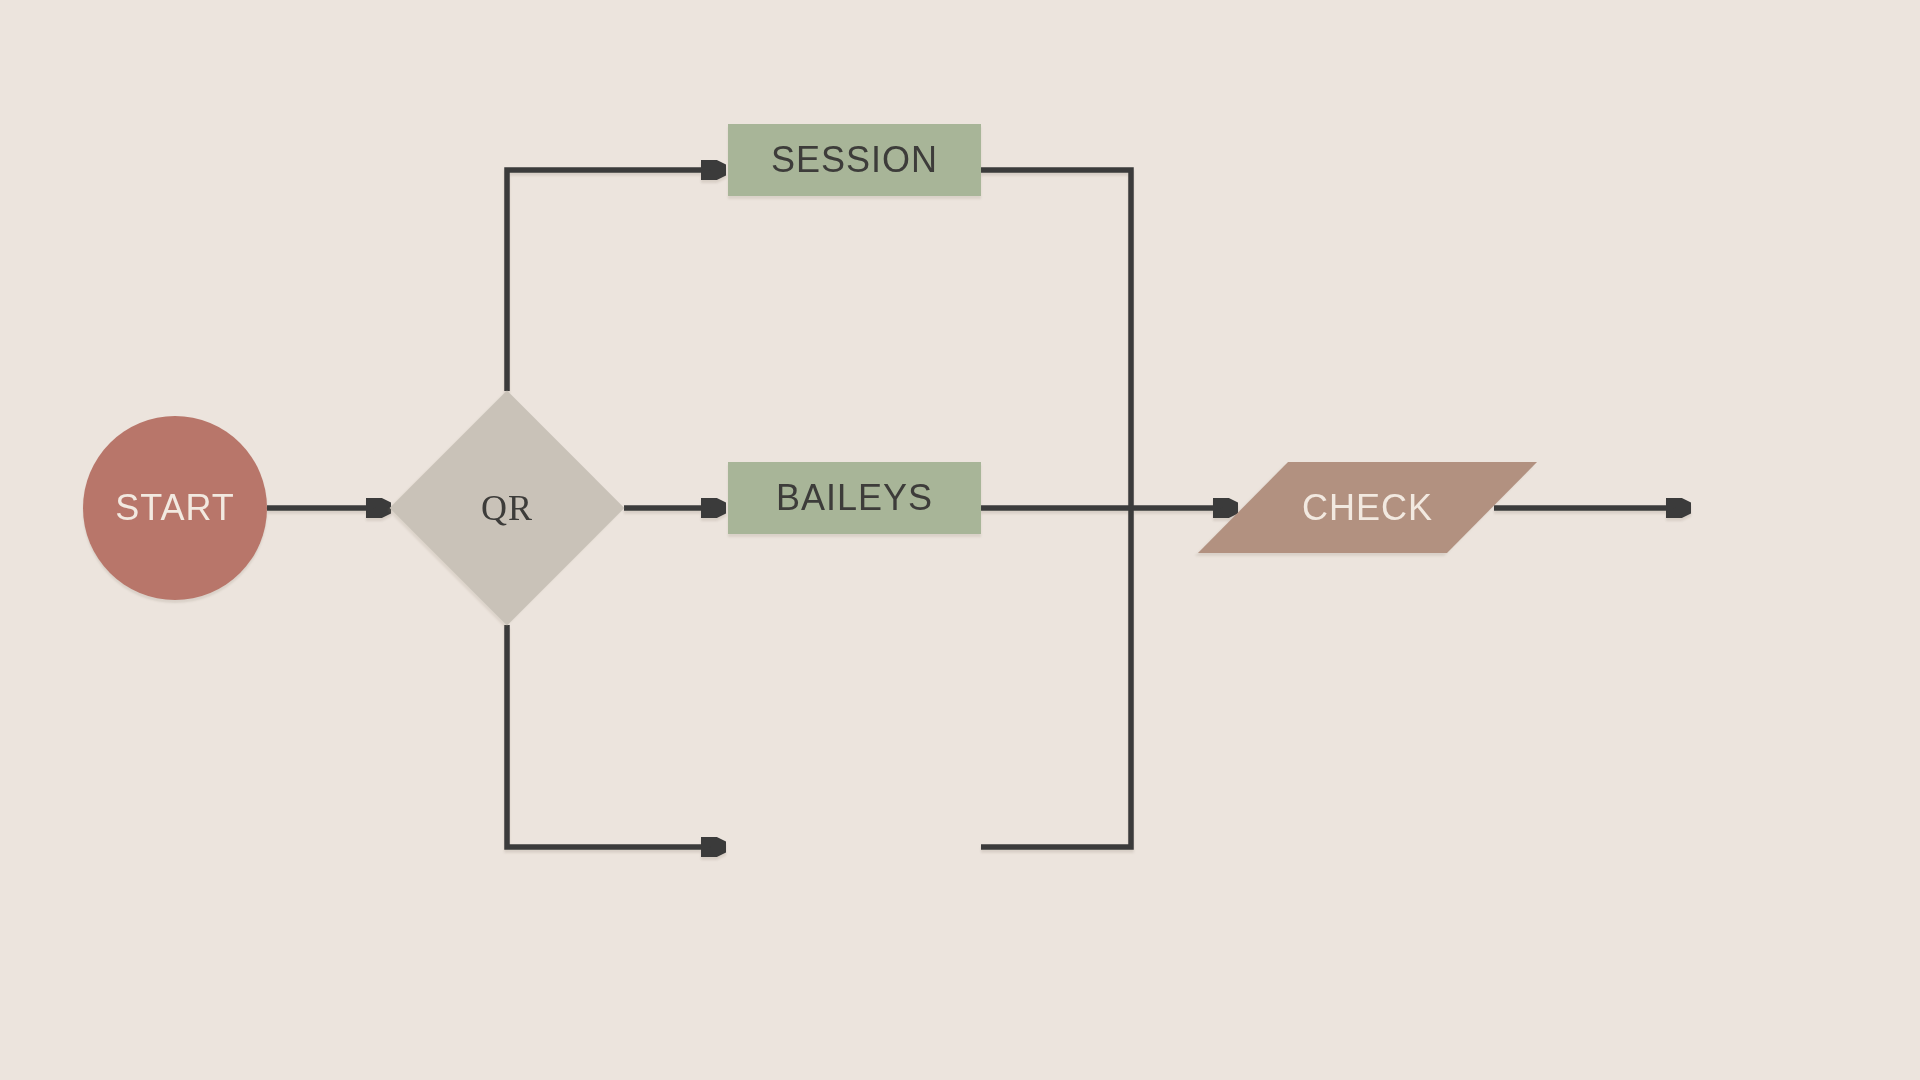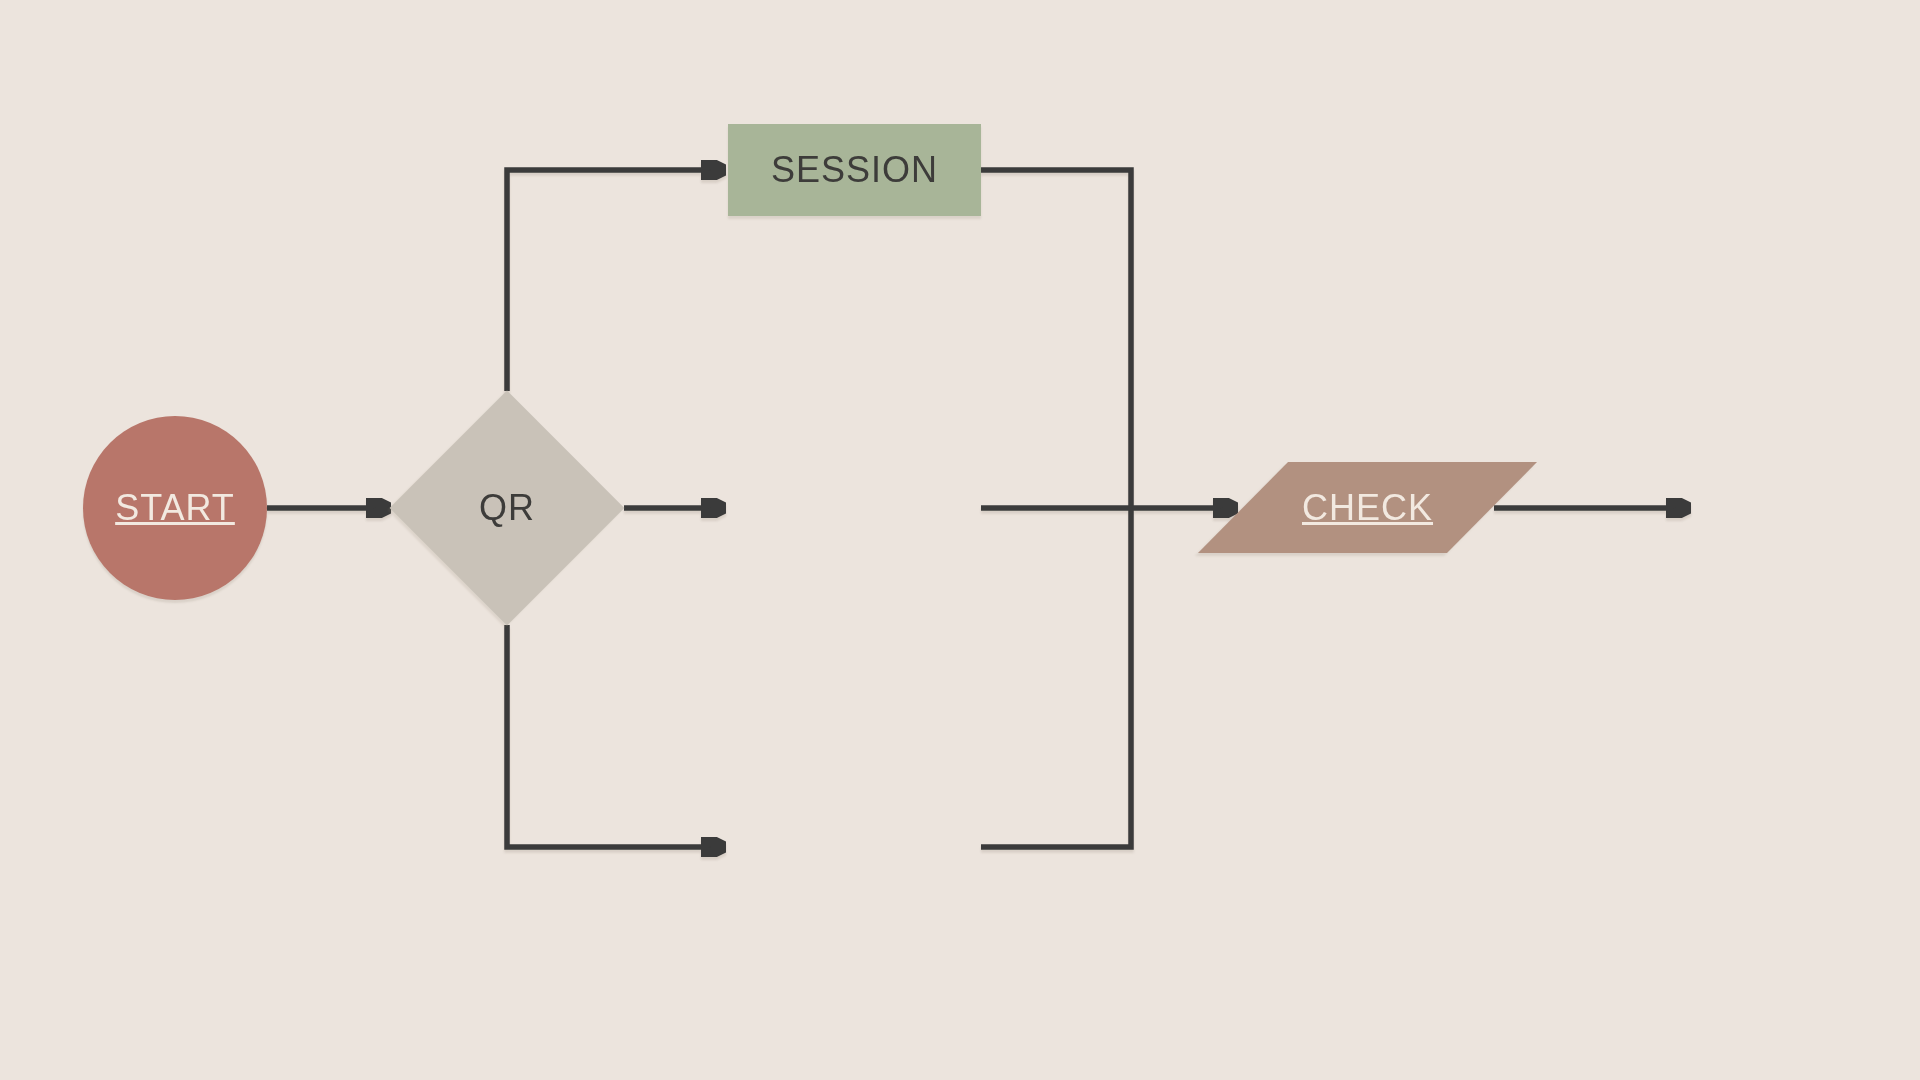--- a/index.html
+++ b/index.html
@@ -27,46 +27,46 @@
     display: flex;
     align-items: center;
     justify-content: center;
   }
   .node-label {
     font-size: 36px;
     letter-spacing: 1px;
     white-space: nowrap;
     user-select: none;
   }
-  .label-light { color: #F2E9E0; text-decoration: underline; }
+  .label-light { color: #F2E9E0; }
   .label-dark  { color: #3D3C3A; }
   .circle {
     border-radius: 50%;
     background: #B8766A;
     box-shadow: 0 3px 2px rgba(139,125,110,0.18);
   }
   #node-start    { left: 83px;   top: 416px; width: 184px; height: 184px; }
   #node-response { left: 1692px; top: 418px; width: 180px; height: 180px; }
   #node-response .node-label { font-size: 28px; letter-spacing: 0.5px; }
 
   .diamond-wrap { left: 424px; top: 425px; width: 166px; height: 166px; }
   .diamond-shape {
     position: absolute;
     left: 0; top: 0;
     width: 166px; height: 166px;
     background: #C9C2B8;
     transform: rotate(45deg);
     box-shadow: 0 3px 2px rgba(139,125,110,0.15);
   }
-  .diamond-wrap .node-label { position: relative; }
+  .diamond-wrap .node-label { position: relative; font-family: Liberation Serif, serif; }
 
   .rect-box {
     left: 728px;
     width: 253px;
-    height: 92px;
+    height: 72px;
     background: #A8B598;
     box-shadow: 0 3px 2px rgba(139,125,110,0.18);
   }
   #node-session  { top: 124px; }
   #node-baileys  { top: 462px; }
   #node-database { top: 801px; }
 
   .para-wrap { left: 1198px; top: 462px; width: 339px; height: 91px; }
   .para-shape {
     position: absolute;
@@ -104,20 +104,23 @@
 
   <div class="node diamond-wrap" id="node-qr">
     <div class="diamond-shape"></div>
     <span class="node-label label-dark">QR</span>
   </div>
 
   <div class="node rect-box" id="node-session">
     <span class="node-label label-dark">SESSION</span>
   </div>
 
+  <div class="node rect-box" id="node-baileys">
+    <span class="node-label label-dark">BAILEYS</span>
+  </div>
 
 
   <div class="node para-wrap" id="node-check">
     <div class="para-shape"></div>
     <span class="node-label label-light">CHECK</span>
   </div>
 
 
 </div>
 

